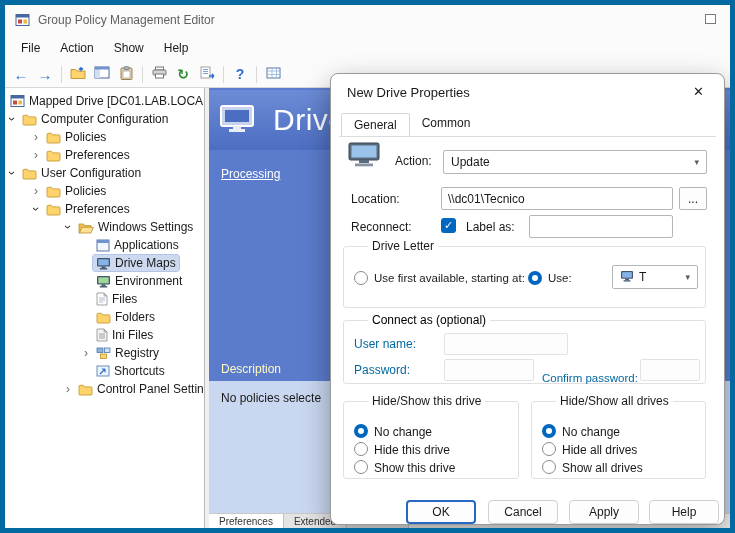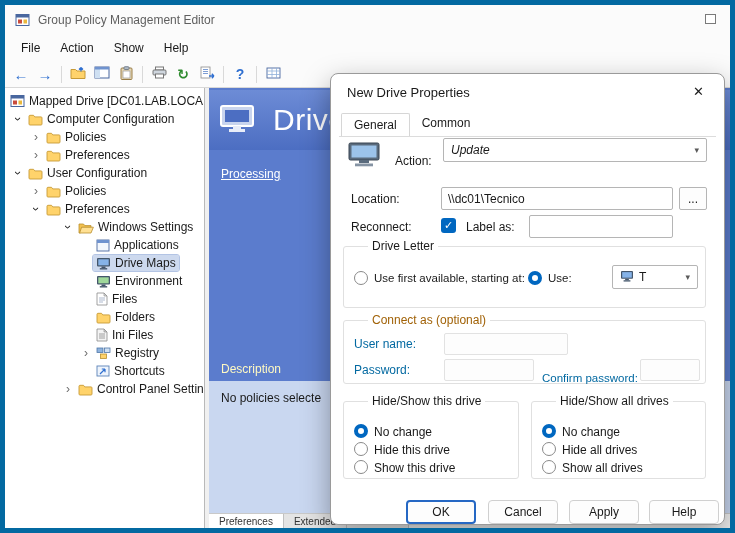--- a/index.html
+++ b/index.html
@@ -31,21 +31,21 @@
 
   
   .tree { position:absolute; left:0; top:83px; width:200px; bottom:0; background:#fff;
           border-right:1px solid #b9b9b9; padding-top:4px; overflow:hidden; }
   .trow { height:18px; display:flex; align-items:center; white-space:nowrap; }
   .chev { flex:0 0 14px; text-align:center; color:#6d6d6d; font-size:12px; line-height:1; }
   .chev.exp { transform:rotate(90deg); color:#1a1a1a; }
   .twrap { display:flex; align-items:flex-end; gap:4px; padding:1px 3px; border-radius:2px; }
   .trow.sel .twrap { background:#cdd9ee; outline:1px solid #b3c4e4; }
   .ticon { display:flex; align-items:center; }
-  .lv0 { padding-left:2px; } .lv1 { padding-left:6px; } .lv2 { padding-left:24px; }
+  .lv0 { padding-left:2px; } .lv1 { } .lv2 { padding-left:24px; }
   .lv3 { padding-left:56px; } .lv4 { padding-left:74px; }
 
   
   .main { position:absolute; left:204px; top:83px; right:0; bottom:15px; background:#5b7ccd; }
   .mhead { position:absolute; left:0; top:2px; right:0; height:60px;
            background:linear-gradient(180deg,#6d8cd6,#4c6ec2);
            display:flex; align-items:center; padding-left:10px; gap:14px; }
   .mhead-title { font-size:30px; color:#fff; letter-spacing:.5px; }
   .plink { position:absolute; left:12px; top:79px; color:#fff; text-decoration:underline; }
   .dlink { position:absolute; left:12px; top:274px; color:#fef9c3; }
@@ -81,21 +81,21 @@
            background:#fff; display:flex; align-items:center; justify-content:space-between;
            padding:0 7px; }
   .combo .chevdn { color:#5a5a5a; font-size:9px; }
   .browse { position:absolute; width:28px; height:23px; border:1px solid #b5b5b5; border-radius:2px;
             background:#fdfdfd; display:flex; align-items:center; justify-content:center; }
   .checkbox { position:absolute; width:15px; height:15px; border-radius:3px; background:#0067c0;
               color:#fff; display:flex; align-items:center; justify-content:center;
               font-size:11px; line-height:1; }
   .groupbox { position:absolute; border:1px solid #e0e0e0; border-radius:3px; }
   .gtitle { position:absolute; top:-8px; left:24px; background:#fff; padding:0 4px; font-size:12px; }
-  .gtitle.dis { color:#a16207; }
+  .gtitle.dis { color:#000000; }
   .radio { position:absolute; width:14px; height:14px; border:1px solid #8a8a8a;
            border-radius:50%; background:#fff; }
   .radio.on { border:4px solid #0067c0; }
   .rlabel { position:absolute; font-size:12px; white-space:nowrap; }
   .rlabel.small { font-size:11.5px; }
   .btn { position:absolute; width:70px; height:24px; border:1px solid #d0d0d0; border-radius:4px;
          background:#fdfdfd; display:flex; align-items:center; justify-content:center;
          font-size:12px; }
   .btn.default { border:2px solid #2668c4; }
 </style>
@@ -457,21 +457,21 @@
 
     <span style="position:absolute;left:16px;top:68px;">
       <svg width="36" height="26" viewBox="0 0 36 26">
           <rect x="2" y="1" width="30" height="17" rx="1.5" fill="#5a6b7d" stroke="#394452"></rect>
           <rect x="4.5" y="3.5" width="25" height="12" fill="#9cc3ea"></rect>
           <rect x="12" y="18" width="10" height="3" fill="#5a6b7d"></rect>
           <rect x="8" y="21.5" width="18" height="2.8" fill="#8593a3"></rect>
         </svg>
     </span>
     <span class="dlabel" style="left:64px;top:80px;">Action:</span>
-    <div class="combo" style="left:112px;top:64px;width:264px;font-style:italic;">
+    <div class="combo" style="left:112px;top:76px;width:264px;">
       <span>Update</span>
       <span class="chevdn">▾</span>
     </div>
 
     <span class="dlabel" style="left:20px;top:118px;">Location:</span>
     <input class="inp" style="left: 110px; top: 113px; width: 232px;" value="\\dc01\Tecnico">
     <div class="browse" style="left:348px;top:113px;">...</div>
 
     <span class="dlabel" style="left:20px;top:146px;">Reconnect:</span>
     <span class="checkbox" style="left:110px;top:144px;">

